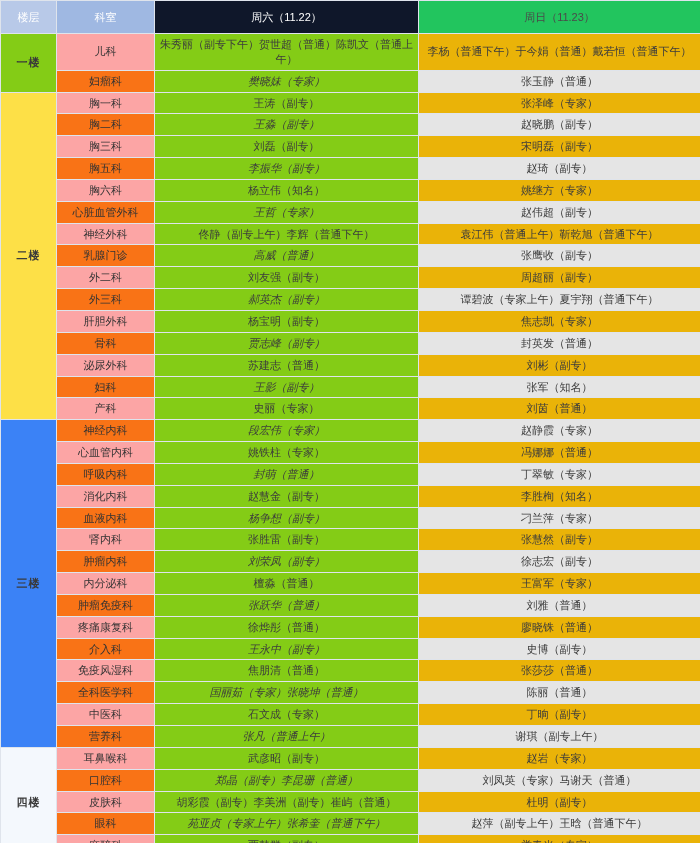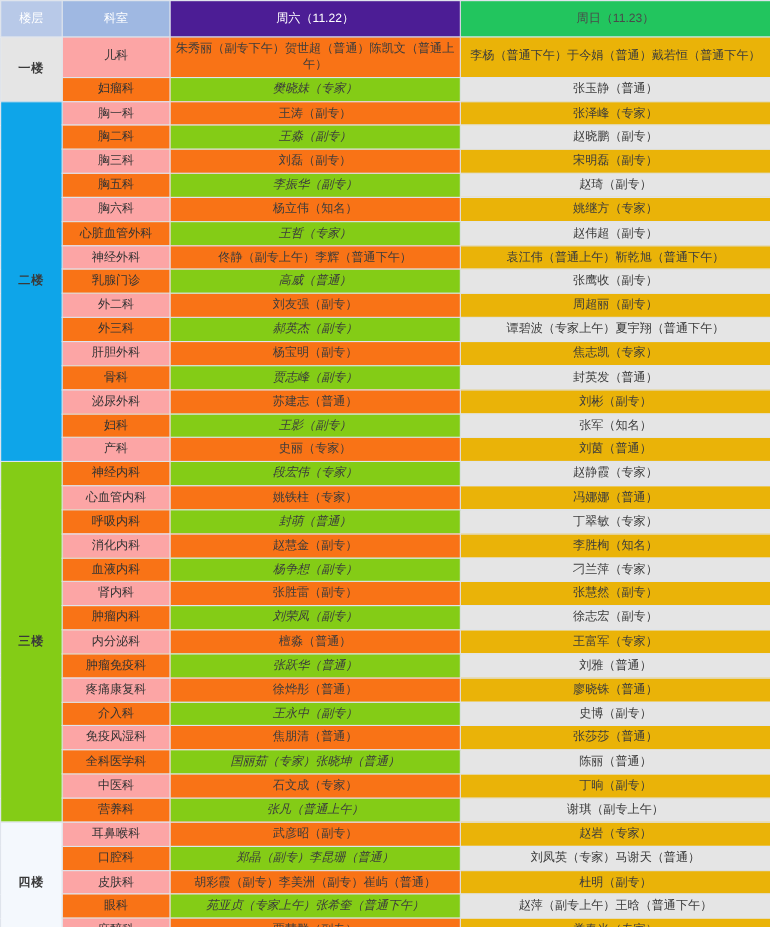--- a/index.html
+++ b/index.html
@@ -38,48 +38,48 @@
     font-size: 12.5px;
     font-weight: normal;
     color: #ffffff;
     height: 26px;
     padding: 4px 2px;
     border: 1px solid #ffffff;
     margin-top: 20px;
   }
   th.h-floor { background: #b8c9e8; }
   th.h-dept  { background: #9fb8e2; }
-  th.h-sat   { background: #4c1d95; }
+  th.h-sat   { background: #0f172a; }
   th.h-sun   { background: #22c55e; color: #4a4a4a; }
 
   td.floor {
     font-size: 13px;
     font-weight: bold;
     color: #3a3a3a;
     background: #f3f6fc;
     letter-spacing: 1px;
   }
   td.dept {
     background: #fca5a5;
     color: #333;
     white-space: nowrap;
   }
   td.doc {
     color: #3c3c3c;
   }
-  td.sat { background: #f97316; }
+  td.sat { background: #84cc16; }
   td.sun { background: #eab308; }
   tr.alt td.sat { background: #84cc16; font-style: italic; }
   tr.alt td.sun { background: #e5e5e5; }
   tr.alt td.dept { background: #f97316; }
 
   
-  td.floor.f1 { background: #e5e5e5; margin-top: 47px; }
-  td.floor.f2 { background: #0ea5e9; text-align: center; }
-  td.floor.f3 { background: #84cc16; }
+  td.floor.f1 { background: #84cc16; margin-top: 47px; }
+  td.floor.f2 { background: #fde047; text-align: center; }
+  td.floor.f3 { background: #3b82f6; }
   td.floor.f4 { background: #f4f8fd; }
 </style>
 </head>
 <body>
 
 <div class="sheet">
   <table class="schedule">
     <colgroup>
       <col class="c-floor">
       <col class="c-dept">

